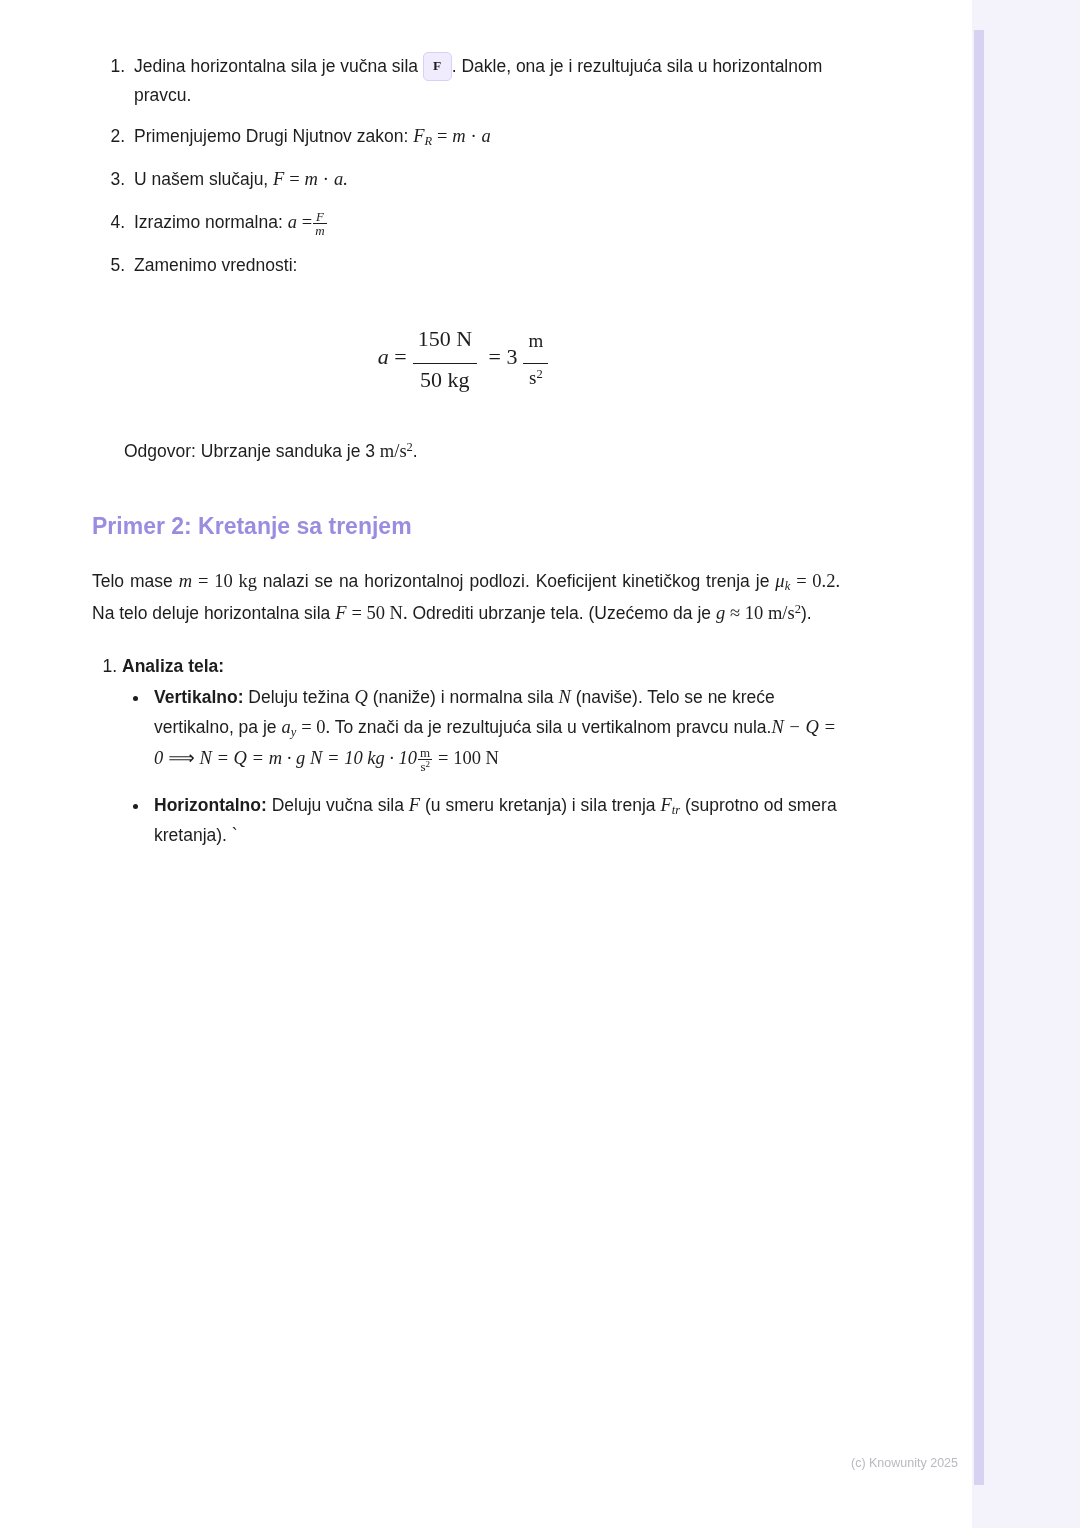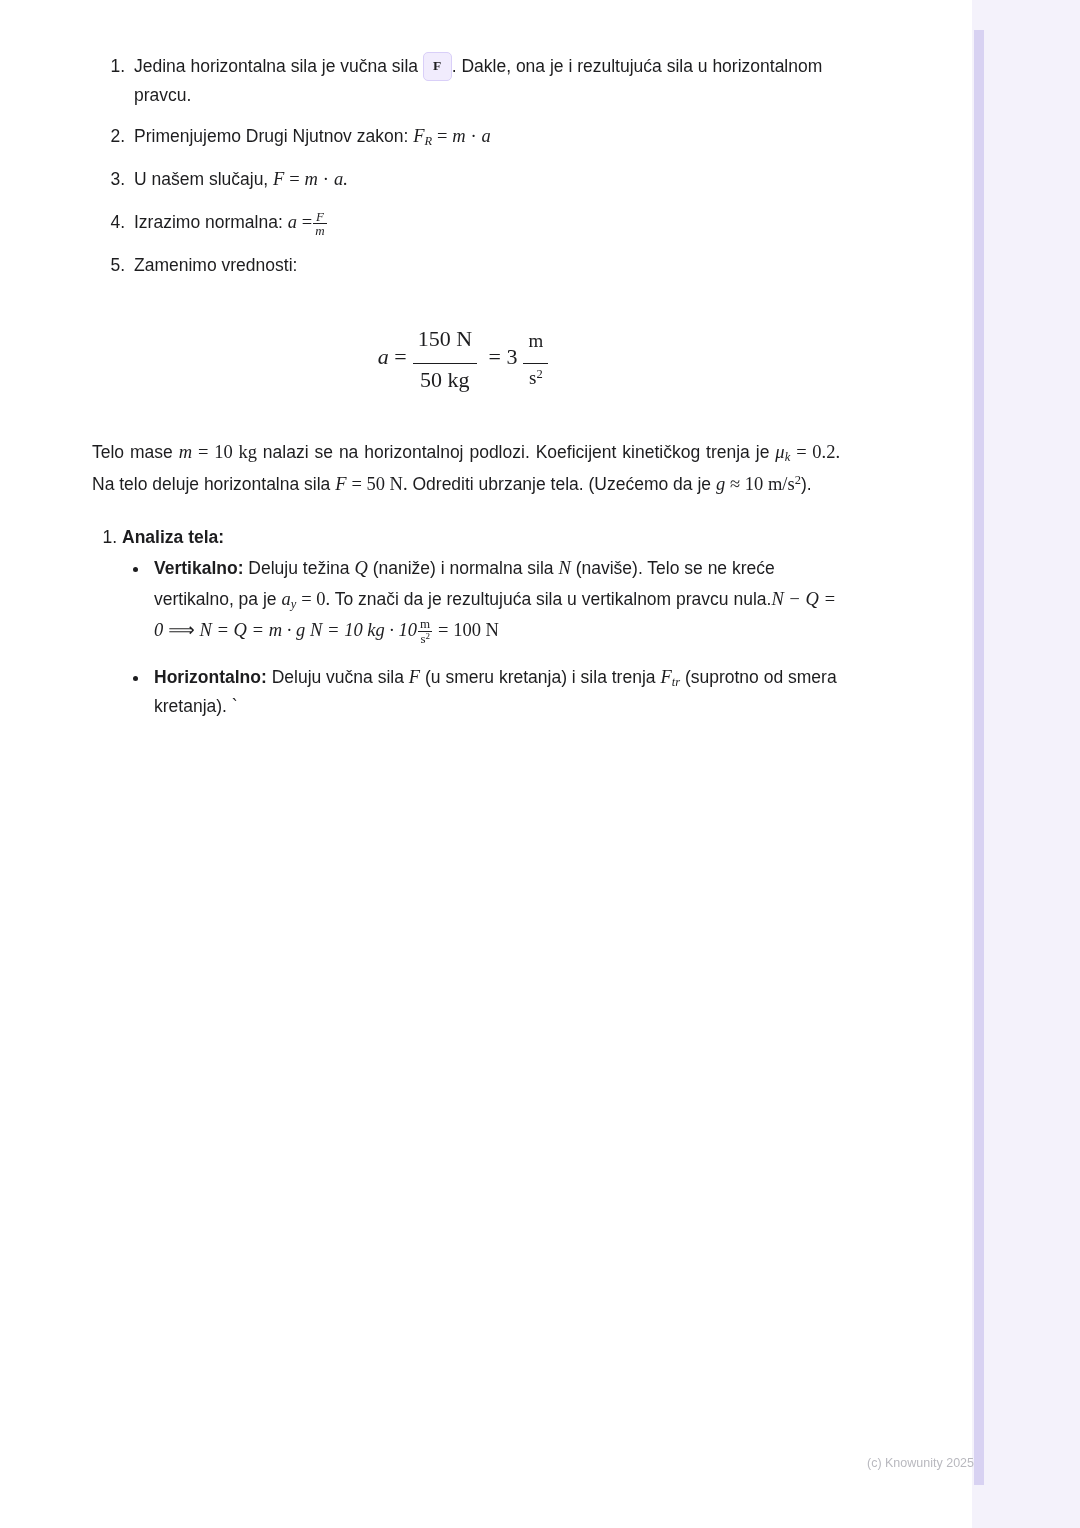--- a/index.html
+++ b/index.html
@@ -160,21 +160,21 @@
   ul.bullets > li {
     font-size: 17.5px;
     line-height: 1.66;
     margin-bottom: 16px;
     padding-left: 4px;
   }
   b { font-weight: bold; }
 
   .footer-credit {
     position: absolute;
-    right: 106px;
+    right: 122px;
     bottom: 58px;
     font-size: 12.5px;
     color: #b9b9bf;
   }
 </style>
 </head>
 <body>
 
 <div class="page">
 
@@ -217,21 +217,26 @@
 
     </ol>
 
     <div class="display-eq">
       <span class="mi" style="font-size:22px;">a</span>
       <span class="mo" style="font-size:22px;">=</span><span class="bigfrac"><span class="num">150 N</span><span class="den">50 kg</span></span>
       <span class="mo" style="font-size:22px;">=</span>
       <span class="mn" style="font-size:22px;">3</span><span class="bigfrac small"><span class="num">m</span><span class="den"><span>s</span><sup class="mn-sup">2</sup></span></span>
     </div>
 
-
+    <p class="answer">
+      <span>Odgovor: Ubrzanje sanduka je 3</span>
+      <span class="mn">m/s</span><sup class="mn-sup">2</sup><span>.</span>
+    </p>
+
+    <h2 class="section-title">Primer 2: Kretanje sa trenjem</h2>
 
     <p class="body-text">
       <span>Telo mase</span>
       <span class="mi">m</span>
       <span class="mn">= 10 kg</span>
       <span>nalazi se na horizontalnoj podlozi. Koeficijent kinetičkog trenja je</span>
       <span class="mi">μ</span><sub class="mi-sub">k</sub>
       <span class="mn">= 0.2.</span>
       <span>Na telo deluje horizontalna sila</span>
       <span class="mi">F</span>

